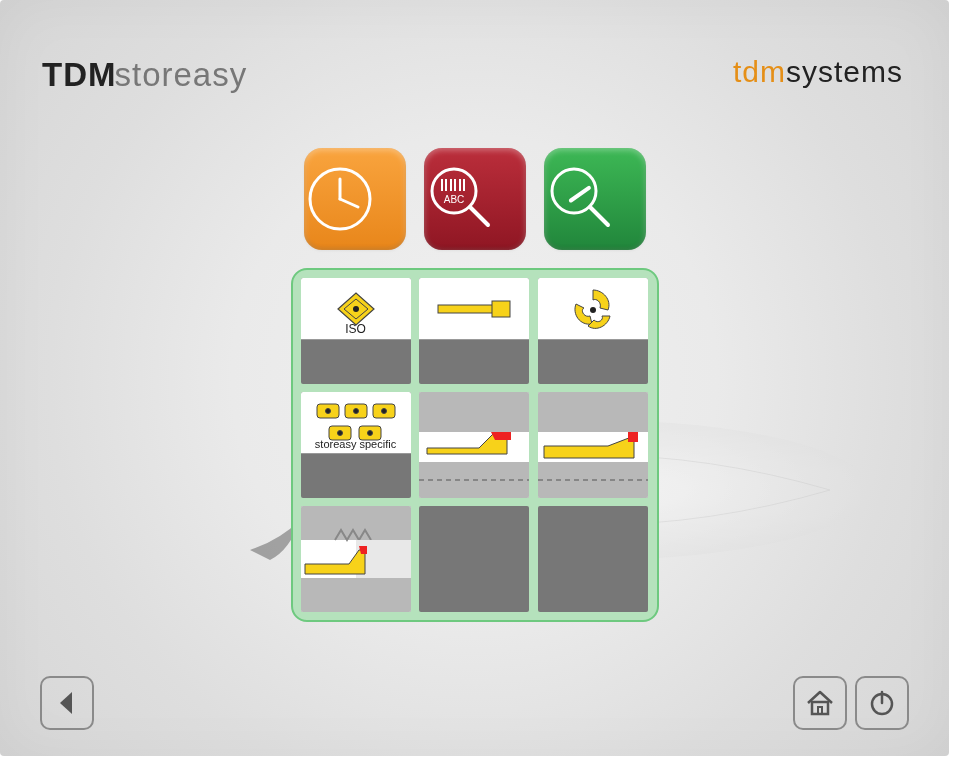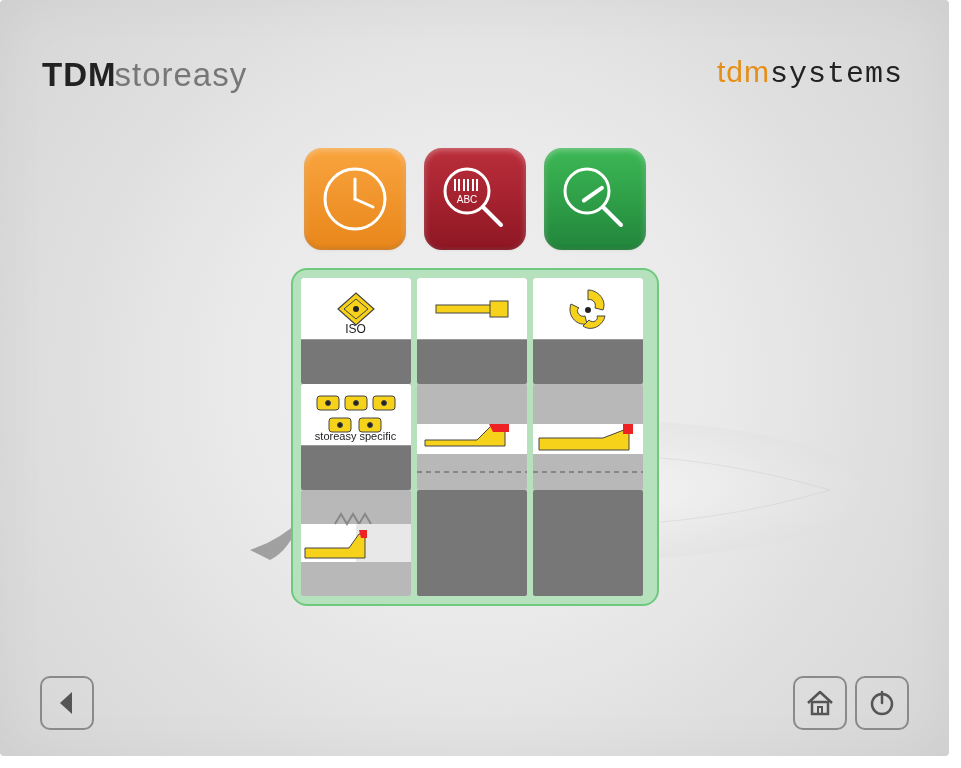--- a/index.html
+++ b/index.html
@@ -36,21 +36,21 @@
   .logo-left .light { font-weight: 300; color: #777; }
   .logo-right {
     position: absolute;
     top: 55px;
     right: 46px;
     font-size: 30px;
     letter-spacing: 1px;
     font-weight: 400;
   }
   .logo-right .tdm { color: #e58f17; font-weight: 500; font-family: "Segoe UI", Arial, sans-serif; }
-  .logo-right .sys { color: #222; font-weight: 500; font-family: Liberation Mono, monospace; }
+  .logo-right .sys { color: #222; font-weight: 500; }
 
   
   .feather {
     position: absolute;
     top: 400px;
     left: 240px;
     width: 620px;
     height: 200px;
     opacity: .6;
     pointer-events: none;
@@ -64,21 +64,20 @@
     transform: translateX(-50%);
     display: flex;
     gap: 18px;
   }
   .top-btn {
     width: 102px;
     height: 102px;
     border-radius: 18px;
     display: flex;
     align-items: center;
-    justify-content: center;
     box-shadow: inset 0 2px 6px rgba(255,255,255,.35), inset 0 -2px 4px rgba(0,0,0,.15), 0 1px 3px rgba(0,0,0,.05);
     cursor: pointer;
   }
   .btn-orange { background: linear-gradient(#f9a43e, #e8861a); }
   .btn-red    { background: linear-gradient(#bb2e3b, #8f1623); }
   .btn-green  { background: linear-gradient(#3db855, #21863b); }
 
   
   .grid-frame {
     position: absolute;
@@ -88,21 +87,21 @@
     width: 368px;
     padding: 8px;
     border-radius: 16px;
     border: 2px solid #6ec97f;
     background: #b5e2bc;
     box-sizing: border-box;
   }
   .grid {
     display: grid;
     grid-template-columns: repeat(3, 1fr);
-    gap: 0;
+    gap: 8px;
   }
   .cell {
     width: 110px;
     height: 106px;
     background: #777;
     border-radius: 2px;
     position: relative;
     overflow: hidden;
     cursor: pointer;
   }

